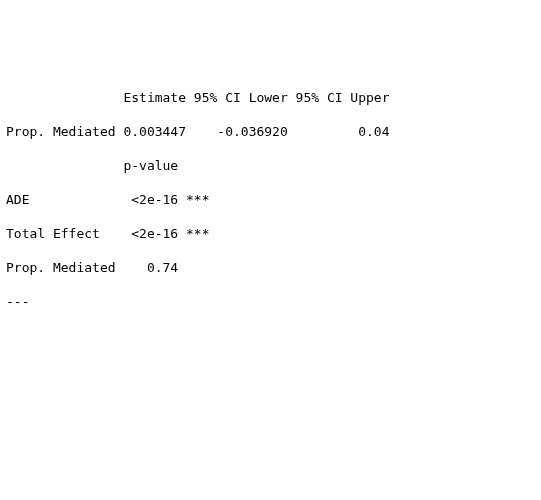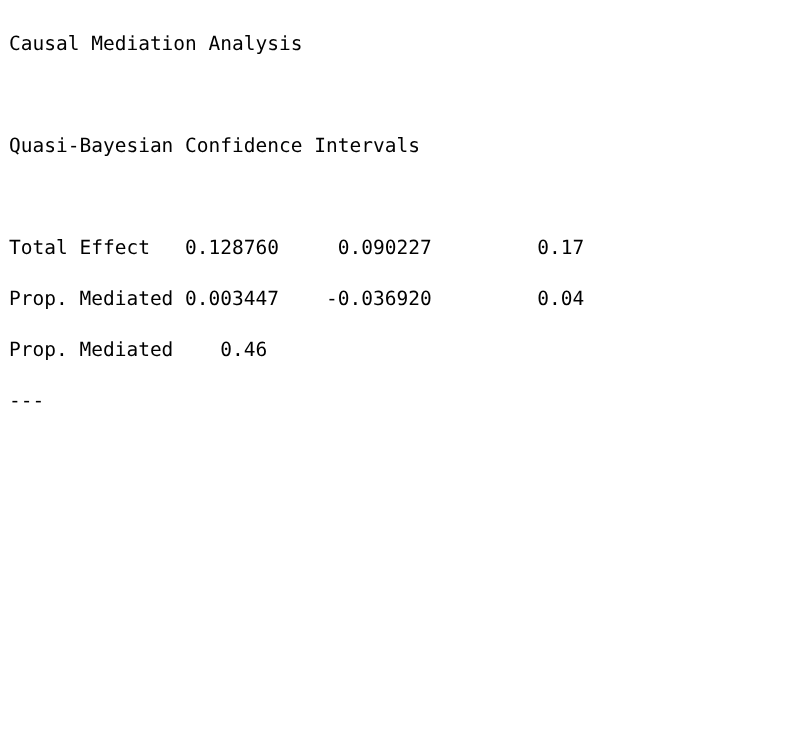--- a/index.html
+++ b/index.html
@@ -17,27 +17,28 @@
     white-space: pre;
     color: #000000;
     padding: 4px 6px;
   }
   .line { min-height: 17px; }
 </style>
 </head>
 <body>
 
 <div class="console">
-<div class="line">Causal Mediation Analysis</div>
 <div class="line"></div>
-<div class="line">Quasi-Bayesian Confidence Intervals</div>
 <div class="line"></div>
-<div class="line">Total Effect   0.128760     0.090227         0.17</div>
+<div class="line">               Estimate 95% CI Lower 95% CI Upper</div>
 <div class="line">Prop. Mediated 0.003447    -0.036920         0.04</div>
-<div class="line">Prop. Mediated    0.46</div>
+<div class="line">               p-value</div>
+<div class="line">ADE             &lt;2e-16 ***</div>
+<div class="line">Total Effect    &lt;2e-16 ***</div>
+<div class="line">Prop. Mediated    0.74</div>
 <div class="line">---</div>
 
 
 
 
 
 
 
 
 

